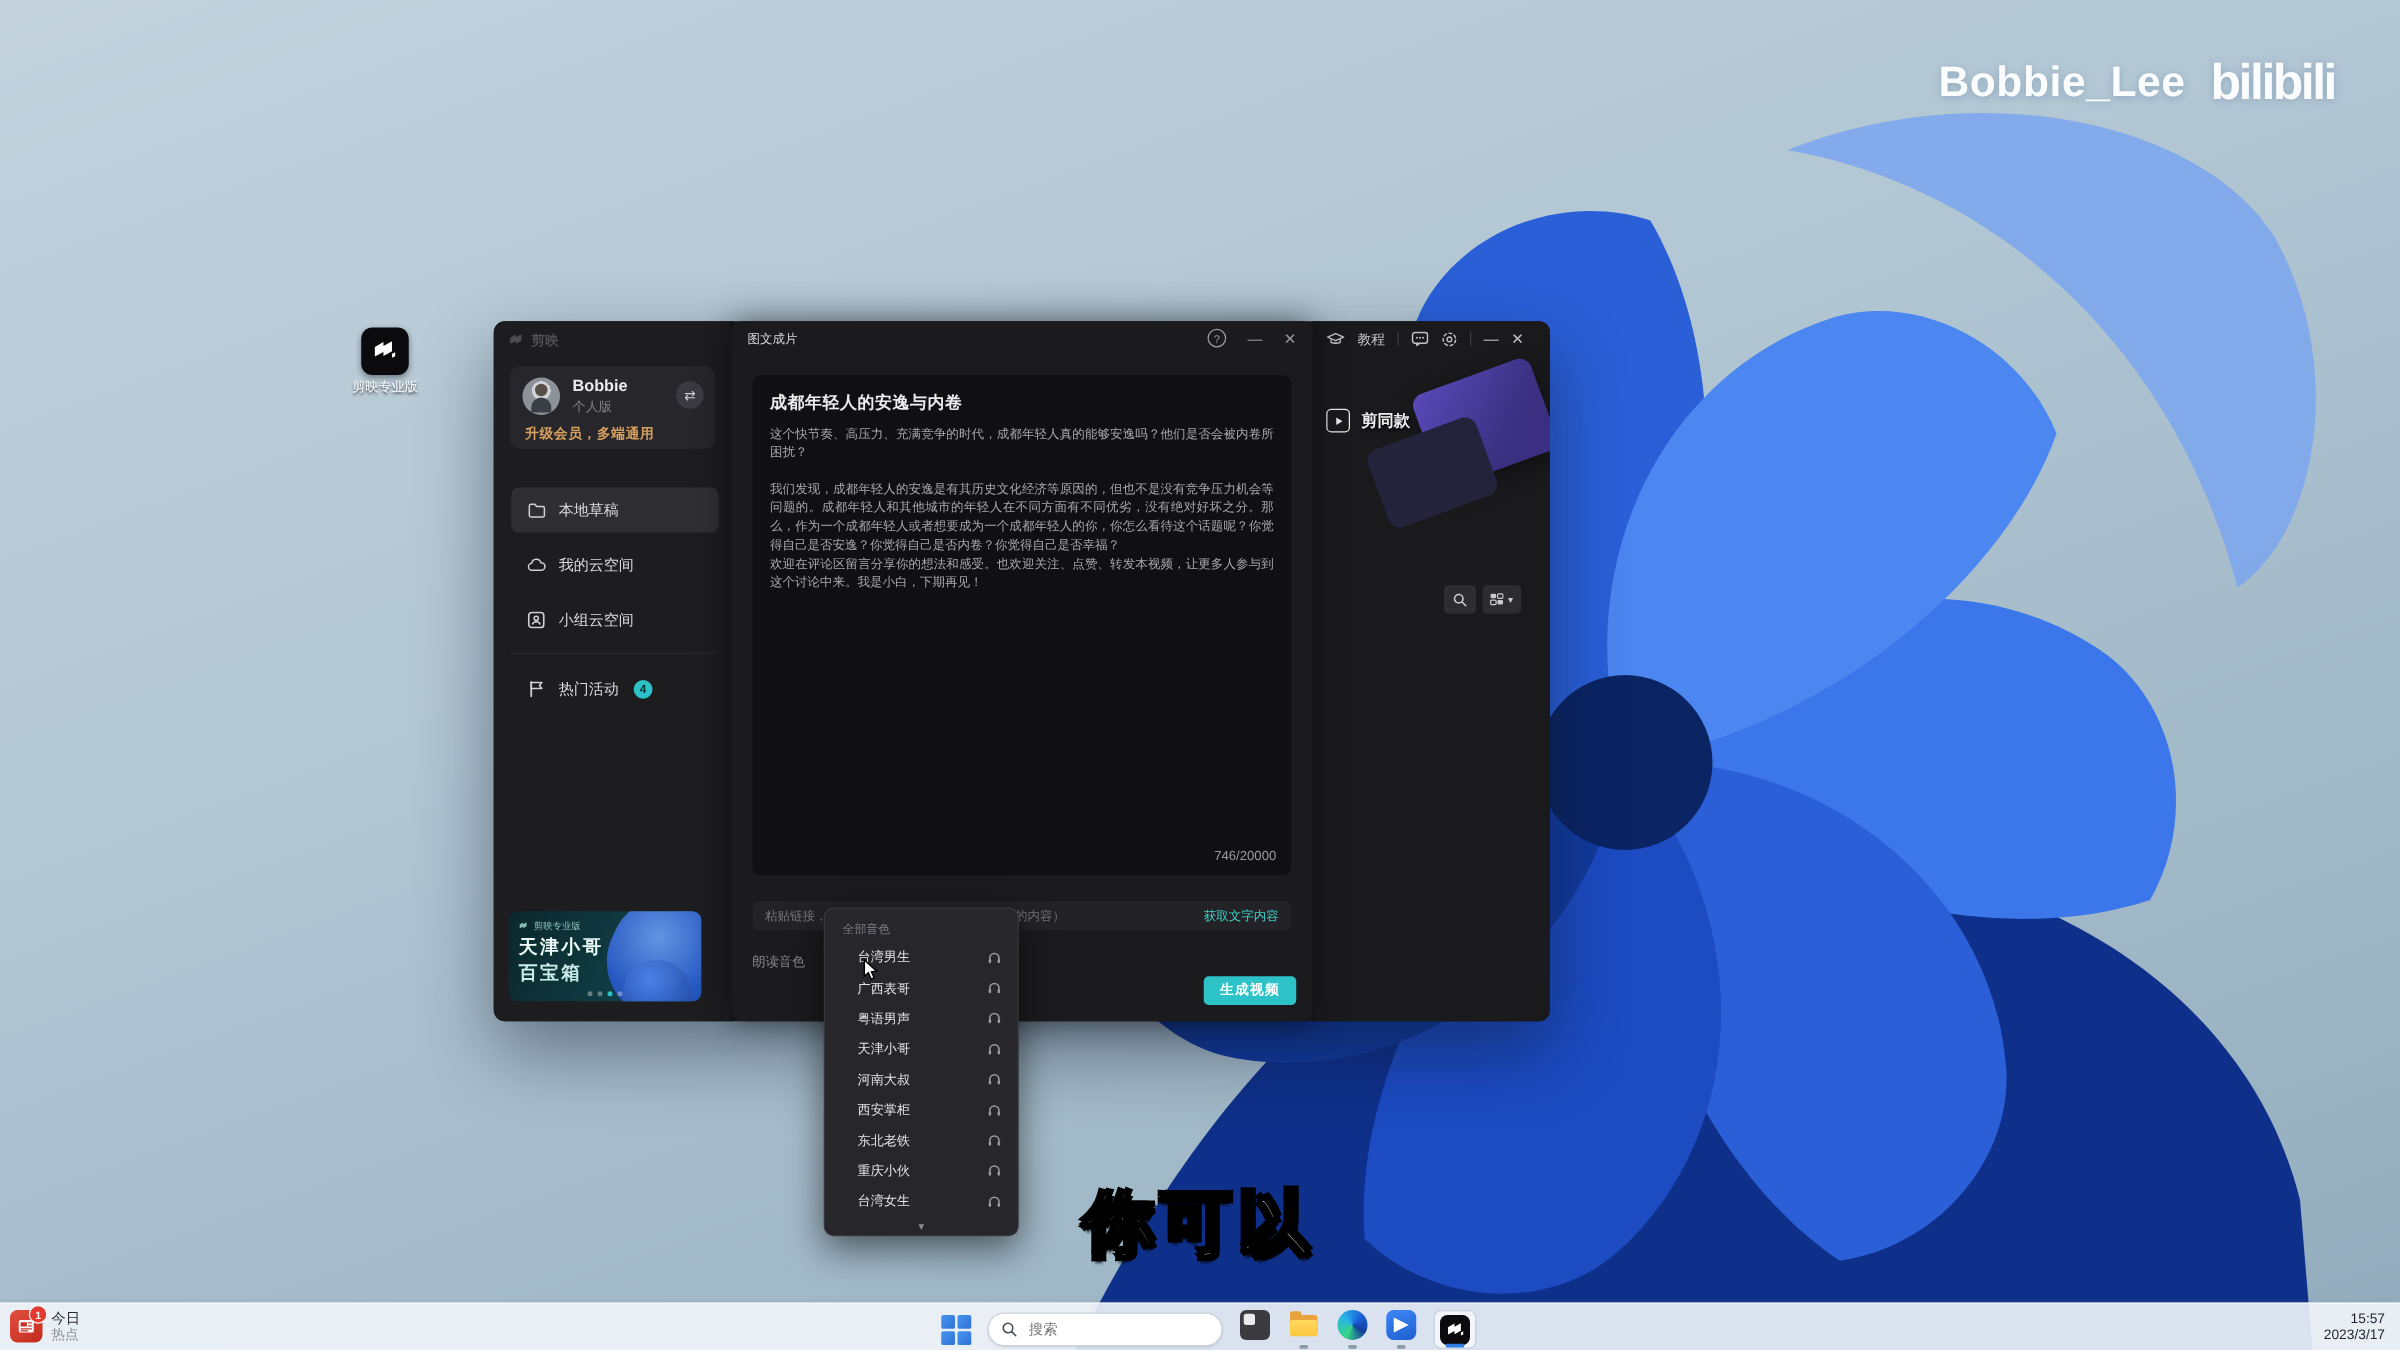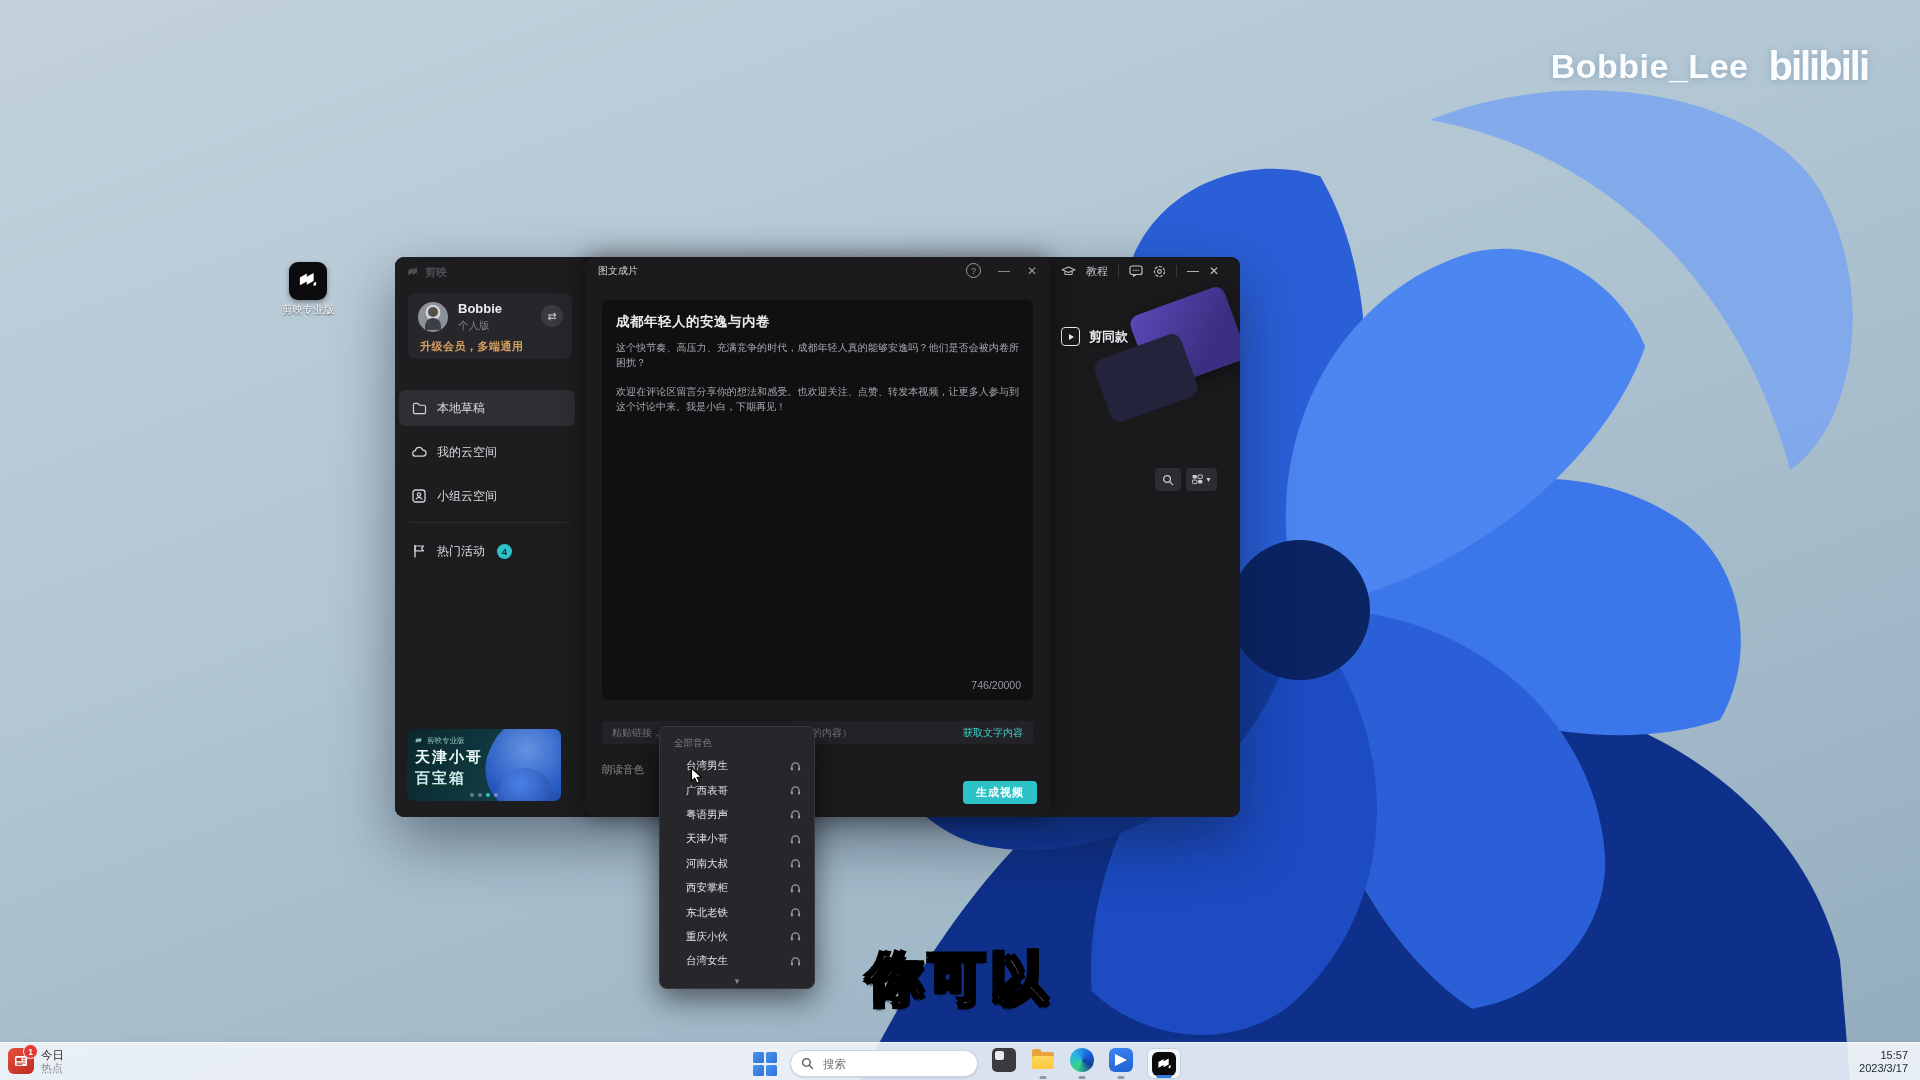--- a/index.html
+++ b/index.html
@@ -30,21 +30,21 @@
   .avatar{position:absolute;left:10px;top:9px;width:30px;height:30px;border-radius:50%;
      background:radial-gradient(circle at 50% 35%,#cfd4da 0 30%,#8d9298 31% 100%);overflow:hidden;}
   .avatar::after{content:"";position:absolute;left:7px;top:16px;width:16px;height:12px;border-radius:8px 8px 0 0;background:#3c4046;}
   .avatar::before{content:"";position:absolute;left:10px;top:5px;width:10px;height:10px;border-radius:50%;background:#574f46;}
   .pname{position:absolute;left:50px;top:8px;font-size:13px;font-weight:bold;color:#ececf0;}
   .pplan{position:absolute;left:50px;top:26px;font-size:10.5px;color:#808086;}
   .pswitch{position:absolute;right:9px;top:12px;width:22px;height:22px;border-radius:50%;background:#3a3a40;
      color:#cfcfd4;font-size:11px;display:flex;align-items:center;justify-content:center;}
   .upgrade{position:absolute;left:12px;top:46px;font-size:11px;font-weight:bold;color:#d7a05e;letter-spacing:.5px;}
   .menu{position:absolute;left:0;top:133px;width:100%;}
-  .mitem{display:flex;align-items:center;gap:10px;height:36px;margin:0 10px 8px 4px;padding-left:12px;border-radius:6px;
+  .mitem{display:flex;align-items:center;gap:10px;height:36px;margin:0 10px 8px 14px;padding-left:12px;border-radius:6px;
      font-size:12px;color:#dcdce0;}
   .mitem.active{background:#2e2e33;}
   .micon{width:16px;height:16px;display:flex;align-items:center;justify-content:center;}
   .mdivider{height:1px;background:#2c2c30;margin:4px 14px 10px 14px;}
   .badge{min-width:15px;height:15px;border-radius:8px;background:#2cc2c8;color:#06343a;font-size:9.5px;font-weight:bold;
      display:flex;align-items:center;justify-content:center;margin-left:2px;}
   .promo{position:absolute;left:12px;bottom:16px;width:154px;height:72px;border-radius:7px;overflow:hidden;
      background:linear-gradient(115deg,#0b272c 0%,#103a42 55%,#15505c 100%);}
   .promo .blob{position:absolute;right:-20px;top:-8px;width:95px;height:95px;border-radius:46% 54% 50% 50%;
      background:radial-gradient(circle at 35% 35%,#6d9df2,#2a5cd0 55%,#123a8f);transform:rotate(25deg);opacity:.9;}
@@ -335,20 +335,21 @@
         <span class="dlg-ctrl">
           <span class="help">?</span>
           <span class="dlg-min">—</span>
           <span class="dlg-x">✕</span>
         </span>
       </div>
 
       <div class="textbox">
         <div class="art-title">成都年轻人的安逸与内卷</div>
         <p class="para">这个快节奏、高压力、充满竞争的时代，成都年轻人真的能够安逸吗？他们是否会被内卷所困扰？</p>
+        <p class="para tight">我们发现，成都年轻人的安逸是有其历史文化经济等原因的，但也不是没有竞争压力机会等问题的。成都年轻人和其他城市的年轻人在不同方面有不同优劣，没有绝对好坏之分。那么，作为一个成都年轻人或者想要成为一个成都年轻人的你，你怎么看待这个话题呢？你觉得自己是否安逸？你觉得自己是否内卷？你觉得自己是否幸福？</p>
         <p class="para tight">欢迎在评论区留言分享你的想法和感受。也欢迎关注、点赞、转发本视频，让更多人参与到这个讨论中来。我是小白，下期再见！</p>
         <div class="counter">746/20000</div>
       </div>
 
       <div class="linkrow">
         <span class="ph">粘贴链接，自动获取文字内容（支持今日头条的内容）</span>
         <span class="act">获取文字内容</span>
       </div>
 
       <div class="voice-label">朗读音色</div>

